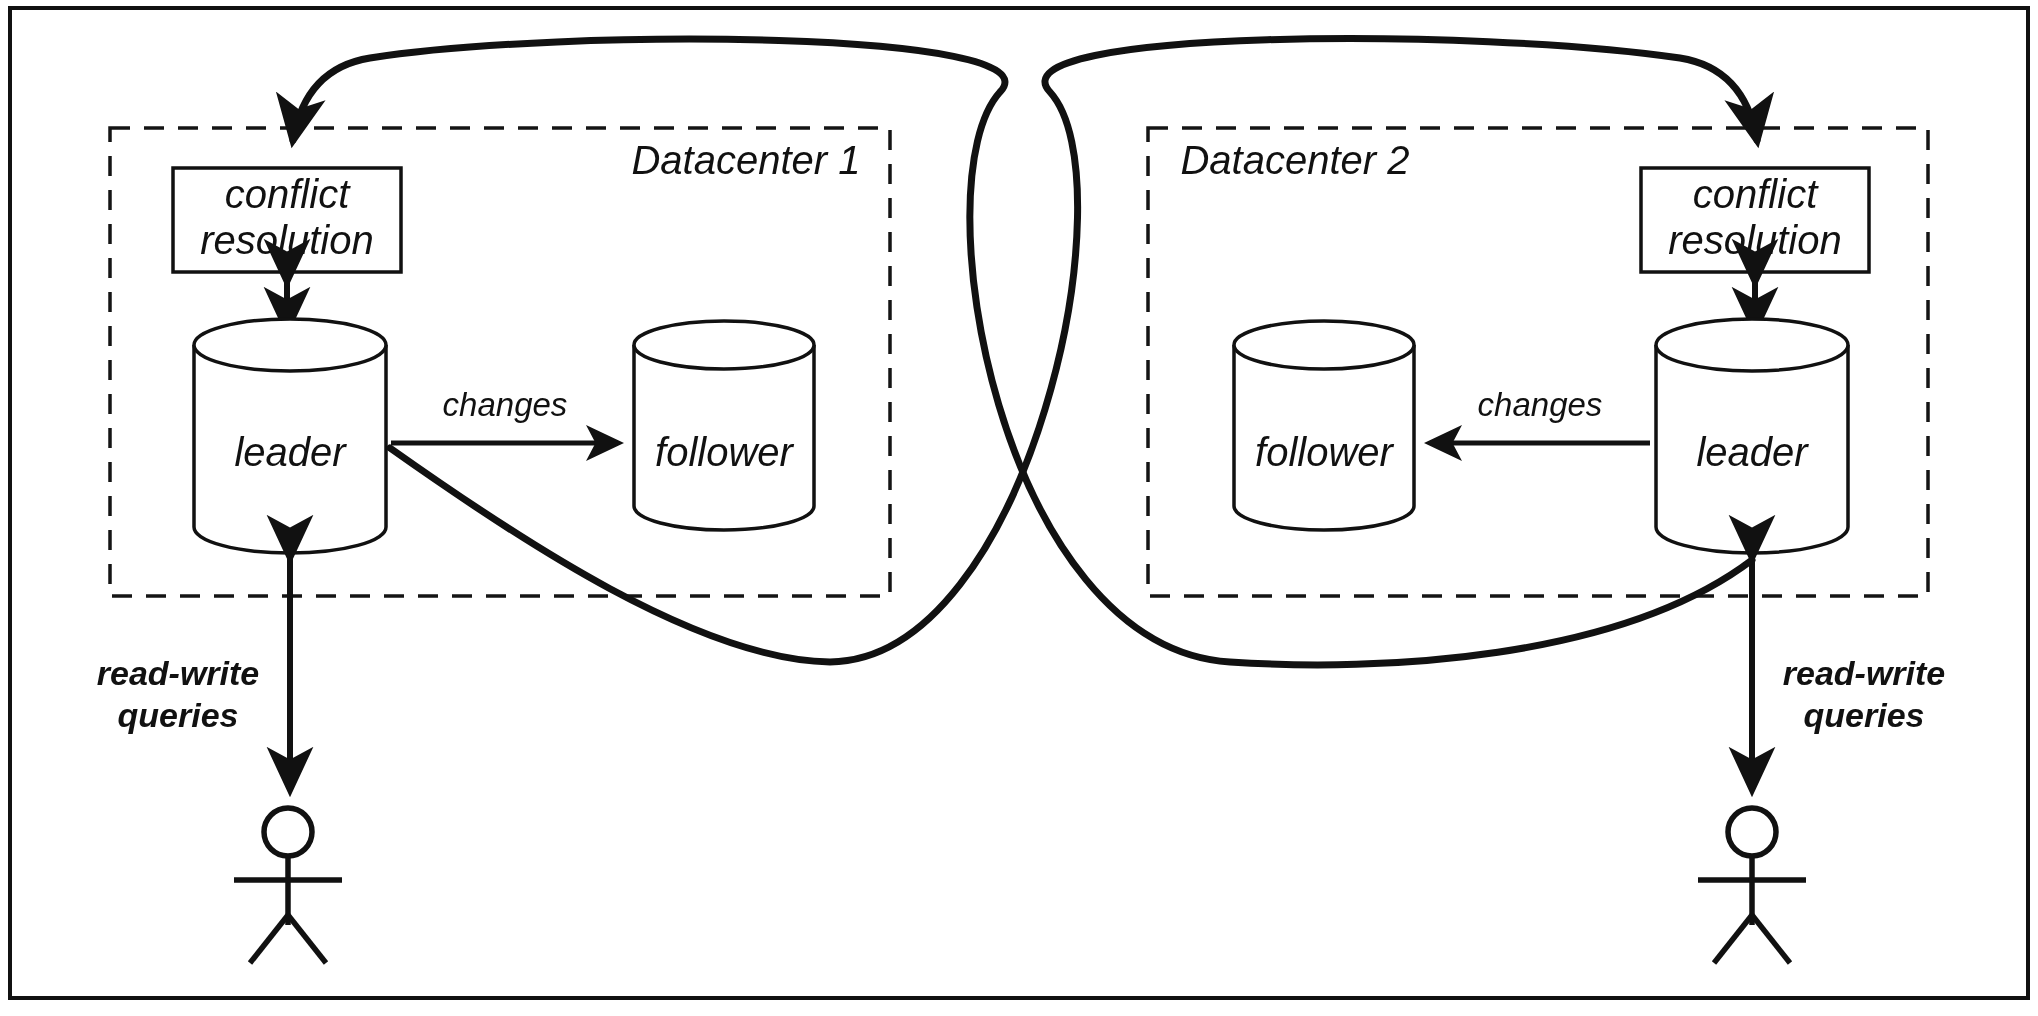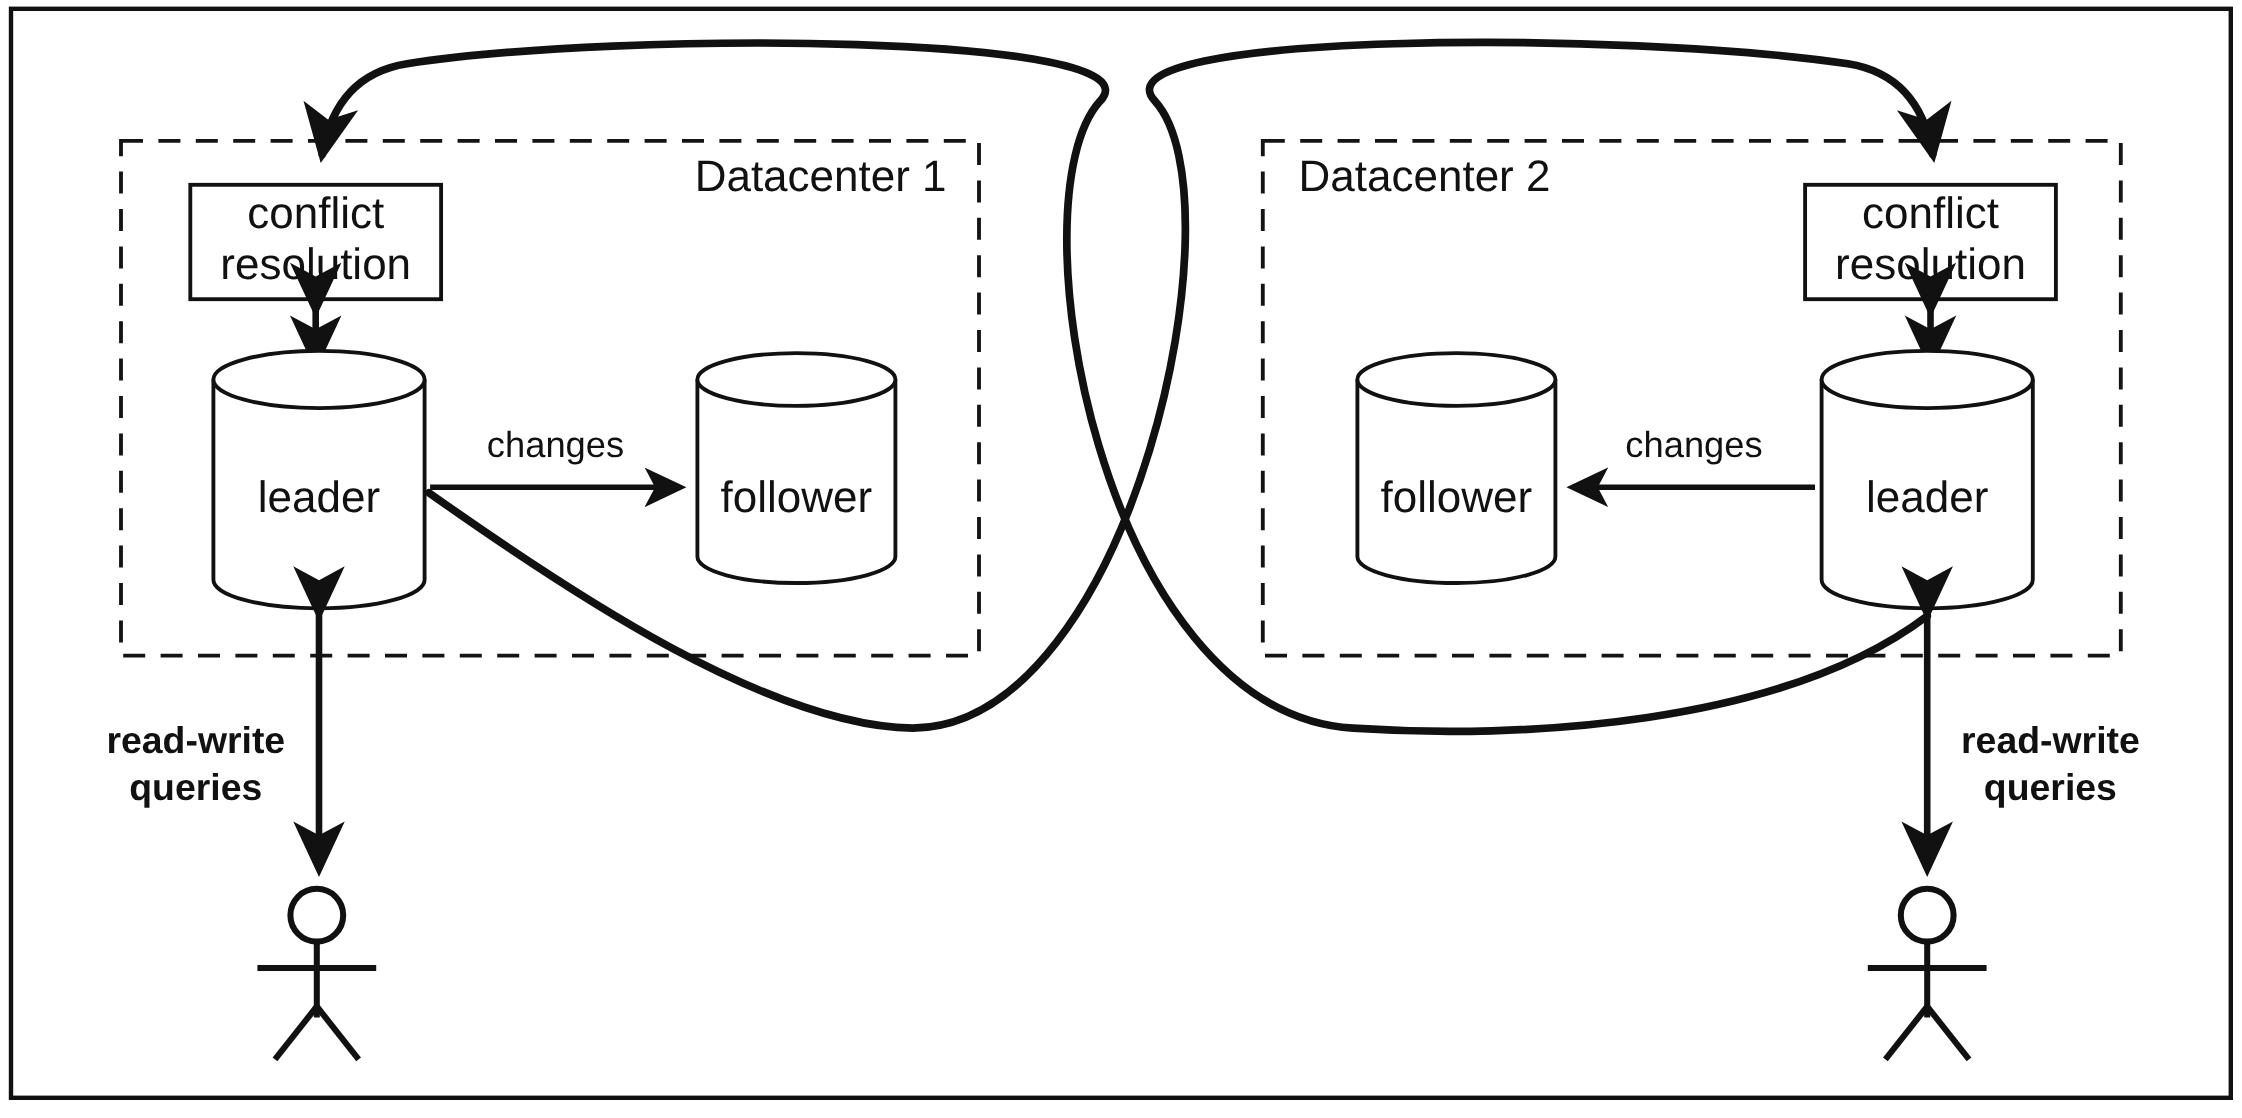--- a/index.html
+++ b/index.html
@@ -11,20 +11,21 @@
     width: 2038px;
     height: 1016px;
     font-family: "Liberation Sans", sans-serif;
     overflow: hidden;
   }
   #stage {
     position: relative;
     width: 1840px;
     height: 1016px;
     background: #ffffff;
+    font-style: italic;
   }
   svg#diagram {
     position: absolute;
     left: 0;
     top: 0;
     width: 2038px;
     height: 1016px;
     display: block;
   }
   .frame-outer {

